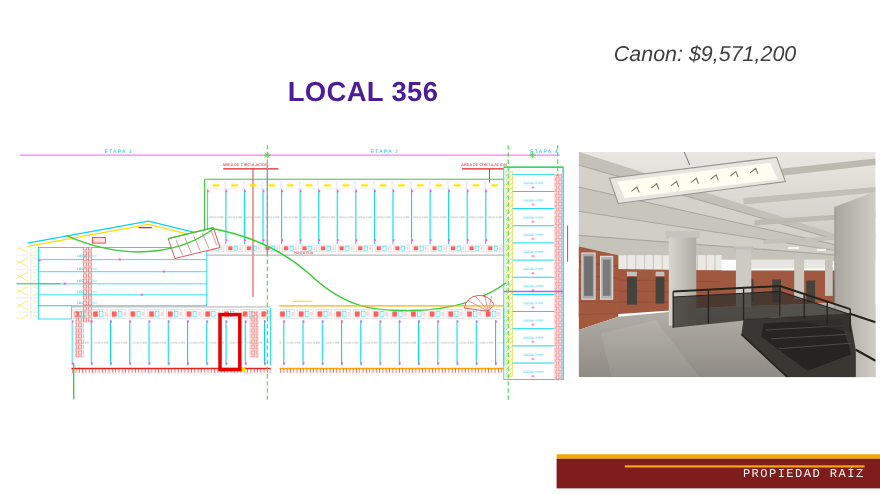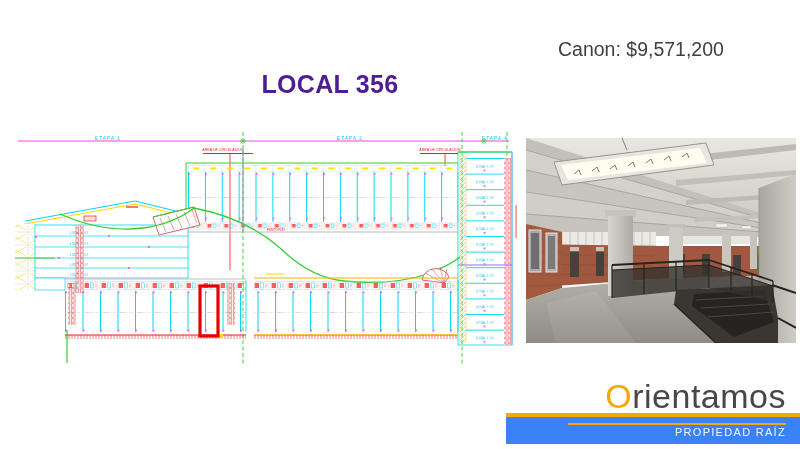--- a/index.html
+++ b/index.html
@@ -1,26 +1,26 @@
 <!DOCTYPE html>
 <html><head>
 <meta charset="utf-8">
 <style>
   html,body{margin:0;padding:0;background:#fff;}
   .slide{position:relative;width:800px;height:449px;background:#ffffff;overflow:hidden;
          font-family:"Liberation Sans",sans-serif;}
   .title{position:absolute;left:228px;top:70px;width:204px;text-align:center;
          font-size:25px;font-weight:bold;color:#4c1d95;letter-spacing:.3px;}
-  .price{position:absolute;left:558px;top:36px;font-size:19.5px;line-height:27.5px;color:#3f3f3f;}
+  .price{position:absolute;left:558px;top:36px;font-size:19.5px;line-height:27.5px;color:#3f3f3f;font-style:italic;}
   .plan{position:absolute;left:8px;top:128px;width:510px;height:247px;}
   .photo{position:absolute;left:526px;top:138px;width:270px;height:205px;}
   .brand{position:absolute;right:14px;top:377px;font-size:34px;color:#474747;letter-spacing:.5px;white-space:nowrap;}
   .brand .o{color:#F7A800;}
   .accent-line{position:absolute;left:506px;top:413px;width:294px;height:4px;background:#F7A800;}
-  .gray-bar{position:absolute;left:506px;top:417px;width:294px;height:27px;background:#3b82f6;}
+  .gray-bar{position:absolute;left:506px;top:417px;width:294px;height:27px;background:#7f1d1d;font-family:Liberation Mono, monospace;}
   .gray-bar .thin{position:absolute;left:62px;right:14px;top:6px;height:2px;background:#F7A800;}
   .tagline{position:absolute;right:14px;top:9px;font-size:11px;letter-spacing:1.3px;color:#f4f4f4;}
   svg{display:block;}
 </style>
 </head>
 <body>
 
 <div class="slide">
 
   <div class="title">LOCAL 356</div>
@@ -311,20 +311,19 @@
         <line x1="205" y1="129" x2="205" y2="152" stroke-width="1.2"></line>
         <line x1="226" y1="136" x2="226" y2="158" stroke-width="1.2"></line>
         <line x1="247" y1="143" x2="247" y2="164" stroke-width="1.2"></line>
         <line x1="246" y1="147" x2="270" y2="155" stroke-width="2"></line>
         <line x1="252" y1="180" x2="270" y2="190" stroke-width="2"></line>
         <line x1="148" y1="166" x2="190" y2="205" stroke-width="1.5"></line>
       </g>
     </svg>
   </div>
 
-  <div class="brand"><span class="o">O</span><span>rientamos</span></div>
   <div class="accent-line"></div>
   <div class="gray-bar">
     <div class="thin"></div>
     <div class="tagline">PROPIEDAD RAÍZ</div>
   </div>
 
 </div>
 
 </body></html>

